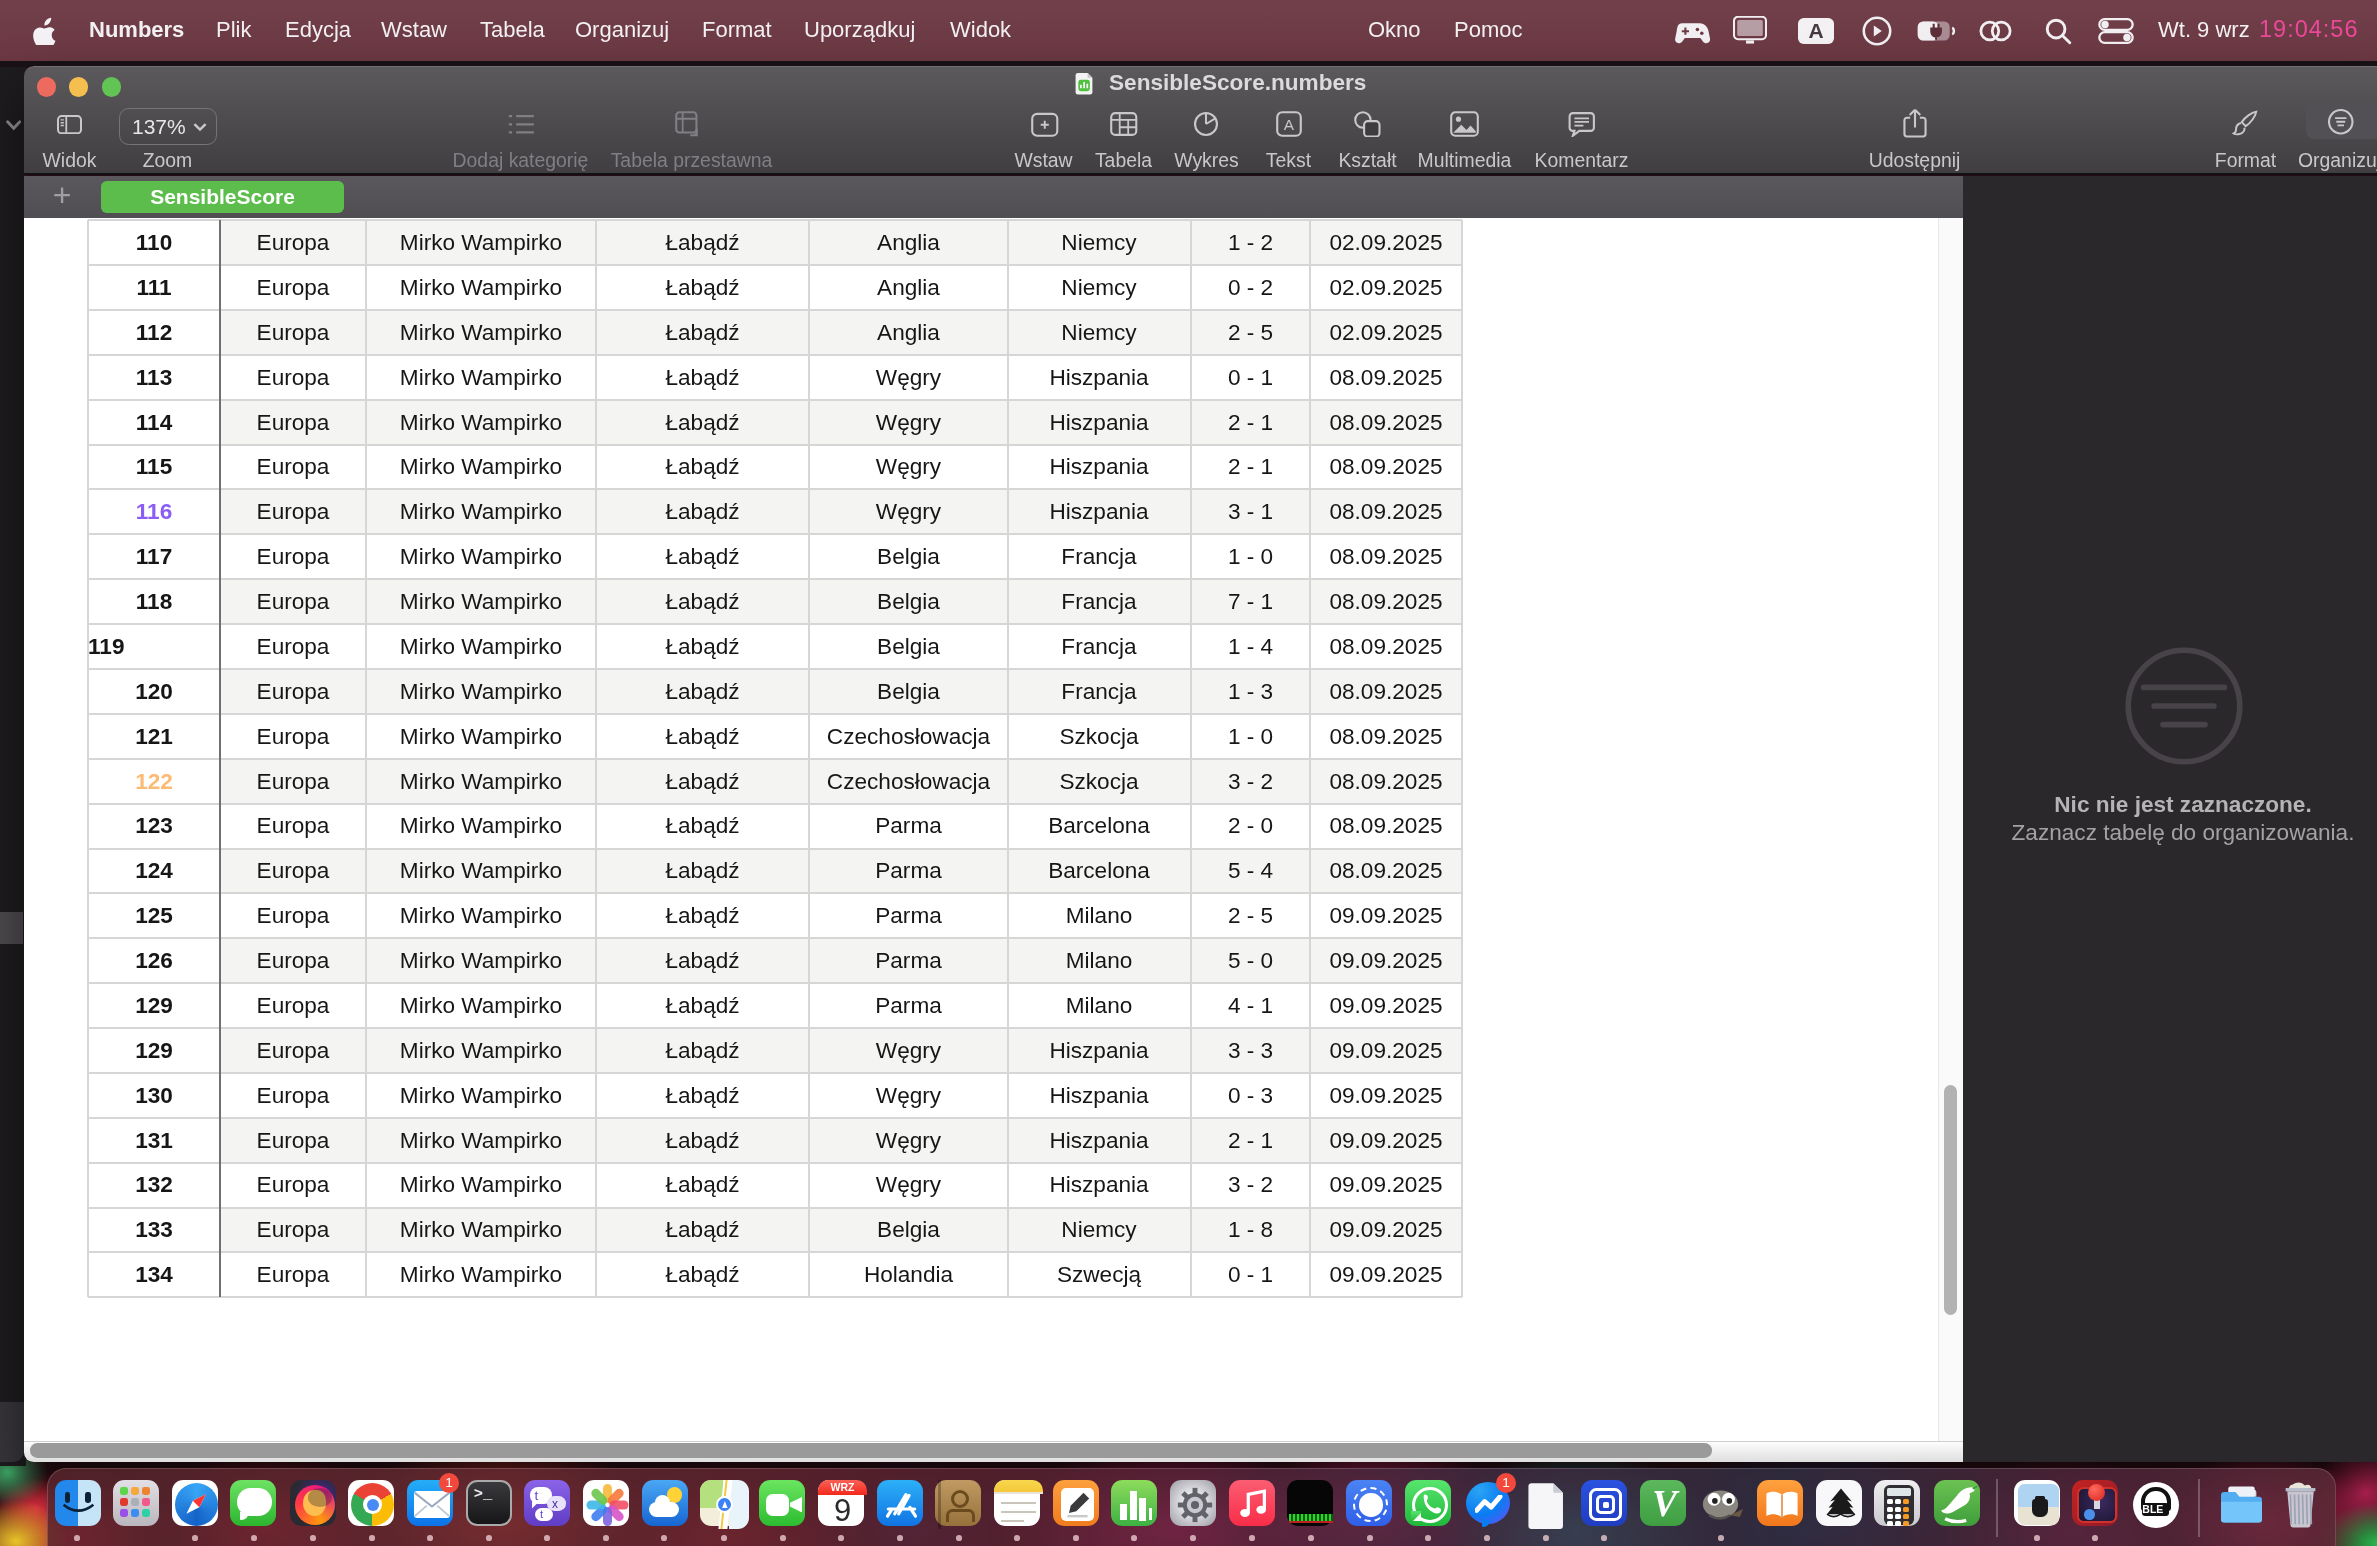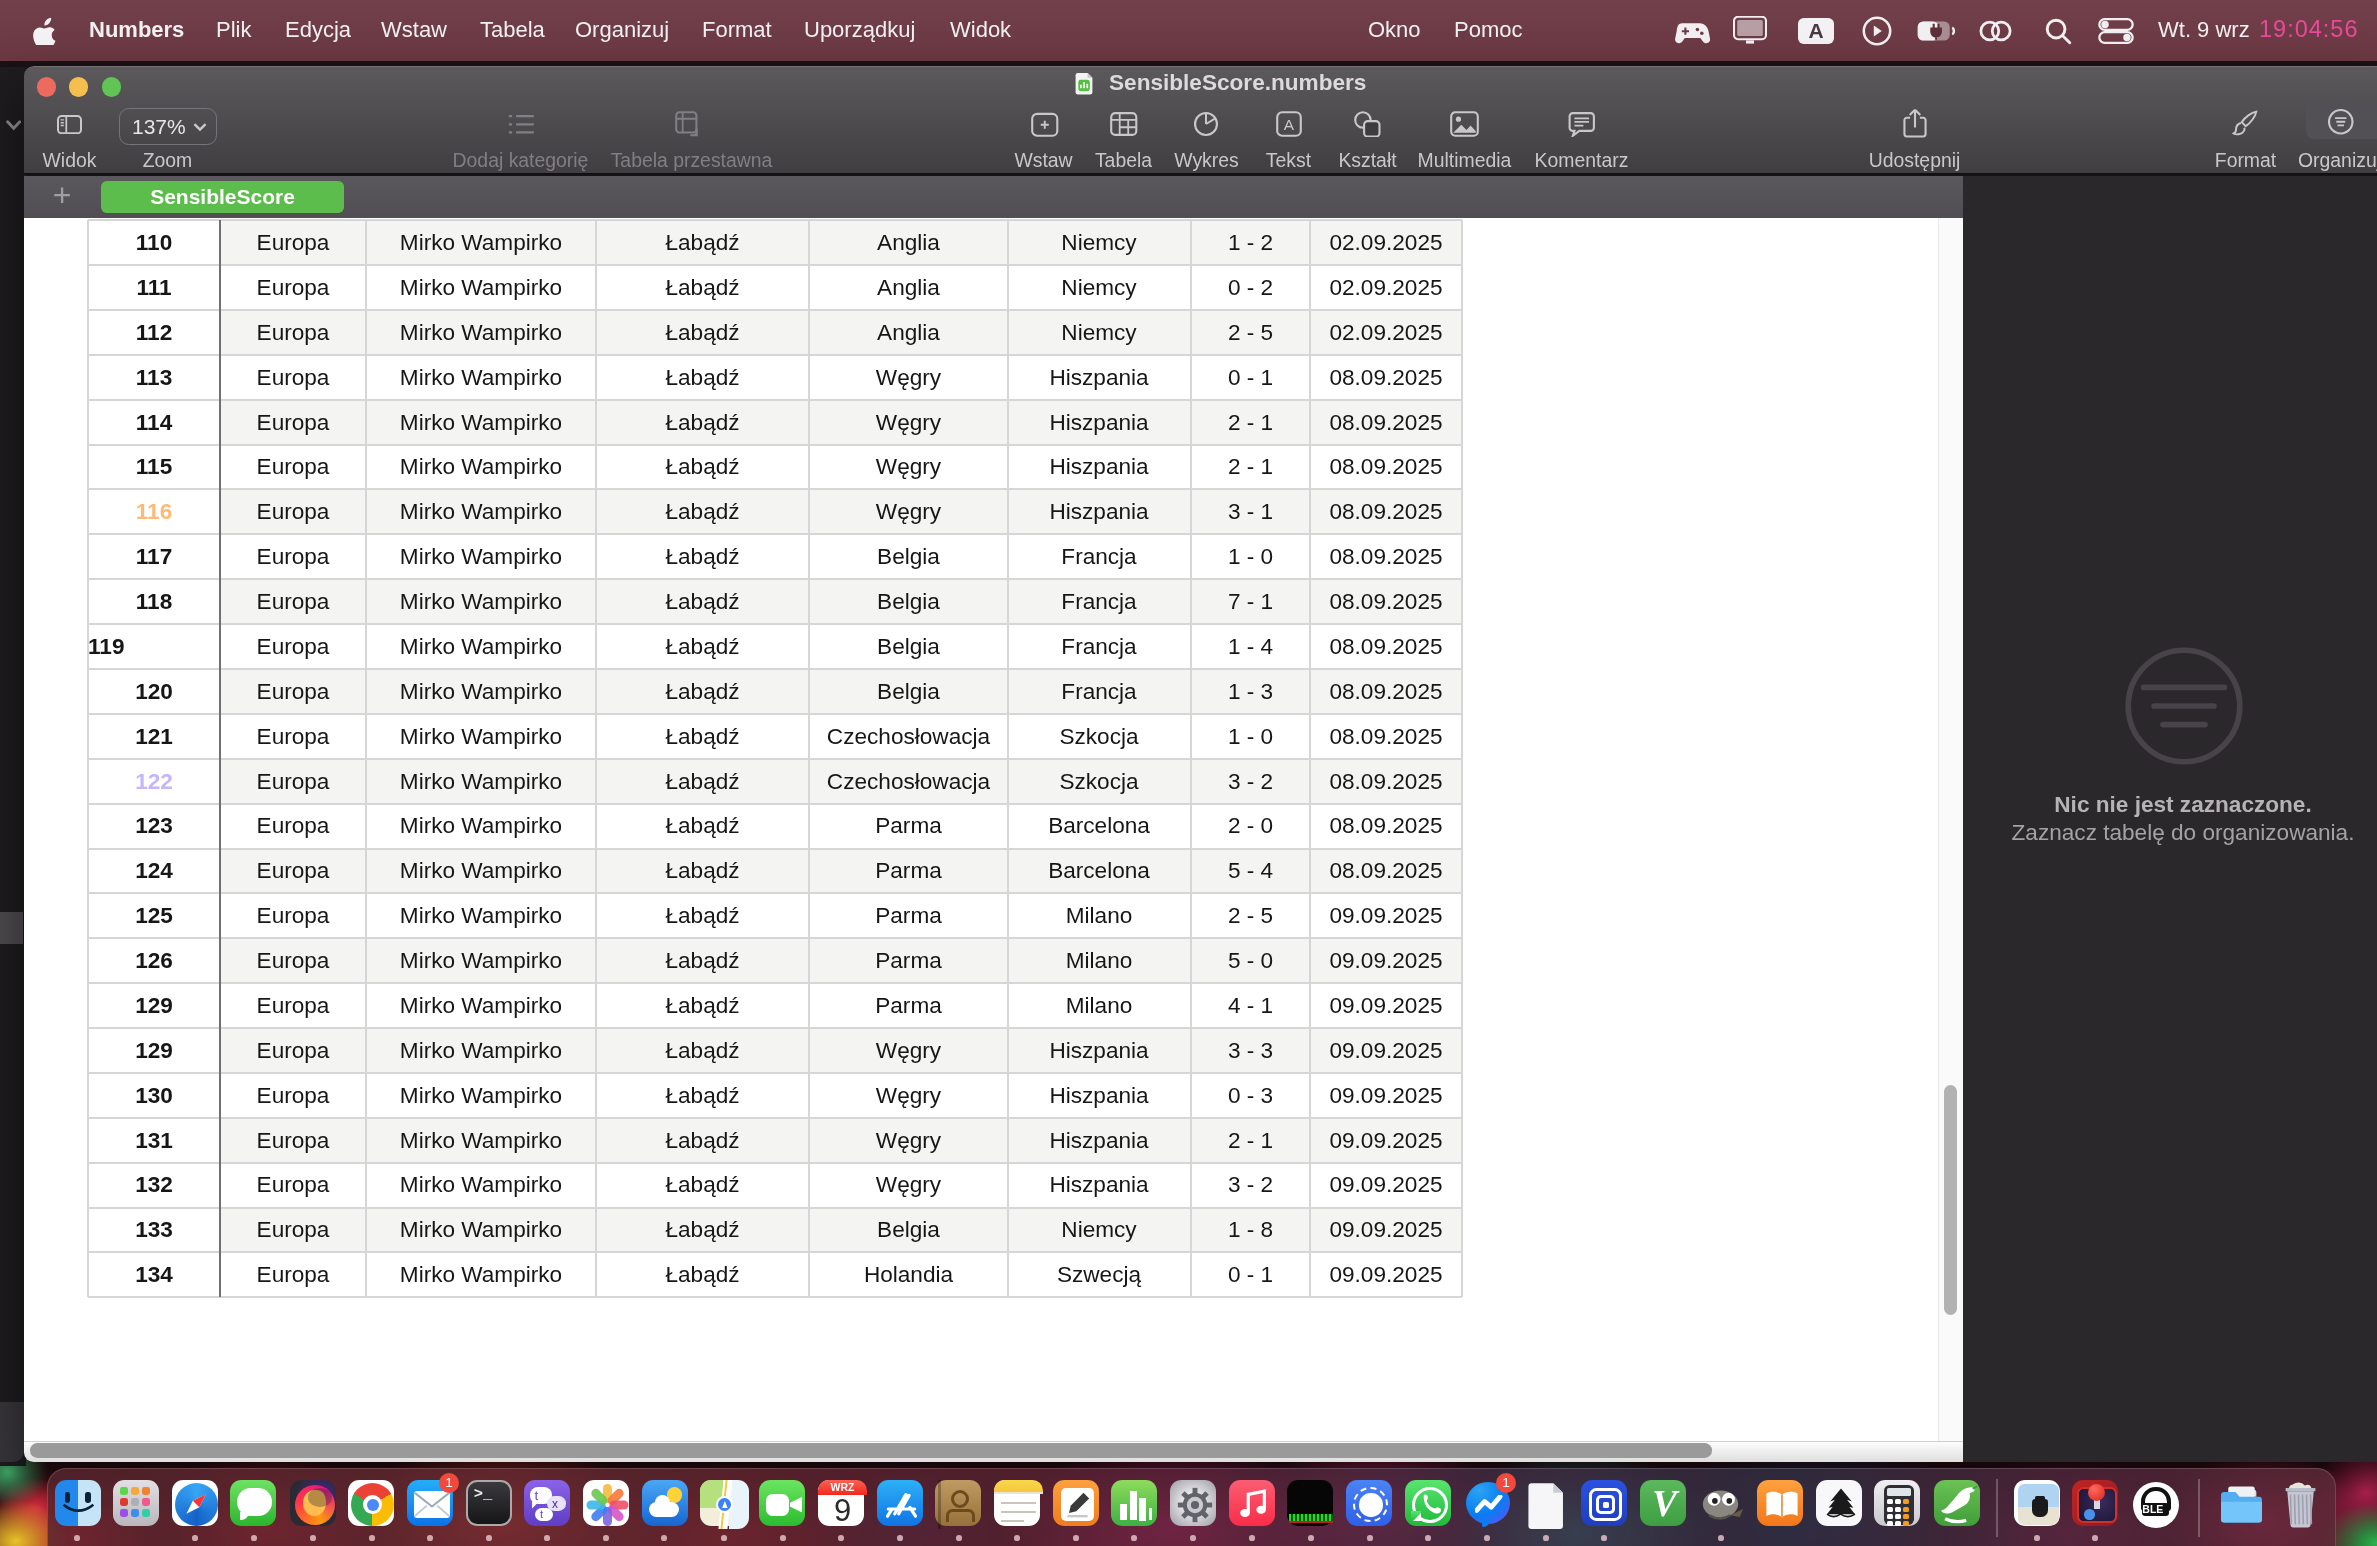--- a/index.html
+++ b/index.html
@@ -268,21 +268,21 @@
 <div class="abs" style="left:1103px;top:180px;width:119px;height:45px;line-height:45px;text-align:center;font-size:22.6px;color:#161616;">2 - 1</div>
 <div class="abs" style="left:1222px;top:180px;width:152px;height:45px;line-height:45px;text-align:center;font-size:22.6px;color:#161616;">08.09.2025</div>
 <div class="abs" style="left:0px;top:224px;width:132px;height:45px;line-height:45px;text-align:center;font-size:22.6px;color:#161616;font-weight:700;">115</div>
 <div class="abs" style="left:132px;top:224px;width:146px;height:45px;line-height:45px;text-align:center;font-size:22.6px;color:#161616;">Europa</div>
 <div class="abs" style="left:278px;top:224px;width:230px;height:45px;line-height:45px;text-align:center;font-size:22.6px;color:#161616;">Mirko Wampirko</div>
 <div class="abs" style="left:508px;top:224px;width:213px;height:45px;line-height:45px;text-align:center;font-size:22.6px;color:#161616;">Łabądź</div>
 <div class="abs" style="left:721px;top:224px;width:199px;height:45px;line-height:45px;text-align:center;font-size:22.6px;color:#161616;">Węgry</div>
 <div class="abs" style="left:919px;top:224px;width:184px;height:45px;line-height:45px;text-align:center;font-size:22.6px;color:#161616;">Hiszpania</div>
 <div class="abs" style="left:1103px;top:224px;width:119px;height:45px;line-height:45px;text-align:center;font-size:22.6px;color:#161616;">2 - 1</div>
 <div class="abs" style="left:1222px;top:224px;width:152px;height:45px;line-height:45px;text-align:center;font-size:22.6px;color:#161616;">08.09.2025</div>
-<div class="abs" style="left:0px;top:269px;width:132px;height:45px;line-height:45px;text-align:center;font-size:22.6px;color:#fdba74;font-weight:700;">116</div>
+<div class="abs" style="left:0px;top:269px;width:132px;height:45px;line-height:45px;text-align:center;font-size:22.6px;color:#8b5cf6;font-weight:700;">116</div>
 <div class="abs" style="left:132px;top:269px;width:146px;height:45px;line-height:45px;text-align:center;font-size:22.6px;color:#161616;">Europa</div>
 <div class="abs" style="left:278px;top:269px;width:230px;height:45px;line-height:45px;text-align:center;font-size:22.6px;color:#161616;">Mirko Wampirko</div>
 <div class="abs" style="left:508px;top:269px;width:213px;height:45px;line-height:45px;text-align:center;font-size:22.6px;color:#161616;">Łabądź</div>
 <div class="abs" style="left:721px;top:269px;width:199px;height:45px;line-height:45px;text-align:center;font-size:22.6px;color:#161616;">Węgry</div>
 <div class="abs" style="left:919px;top:269px;width:184px;height:45px;line-height:45px;text-align:center;font-size:22.6px;color:#161616;">Hiszpania</div>
 <div class="abs" style="left:1103px;top:269px;width:119px;height:45px;line-height:45px;text-align:center;font-size:22.6px;color:#161616;">3 - 1</div>
 <div class="abs" style="left:1222px;top:269px;width:152px;height:45px;line-height:45px;text-align:center;font-size:22.6px;color:#161616;">08.09.2025</div>
 <div class="abs" style="left:0px;top:314px;width:132px;height:45px;line-height:45px;text-align:center;font-size:22.6px;color:#161616;font-weight:700;">117</div>
 <div class="abs" style="left:132px;top:314px;width:146px;height:45px;line-height:45px;text-align:center;font-size:22.6px;color:#161616;">Europa</div>
 <div class="abs" style="left:278px;top:314px;width:230px;height:45px;line-height:45px;text-align:center;font-size:22.6px;color:#161616;">Mirko Wampirko</div>
@@ -316,21 +316,21 @@
 <div class="abs" style="left:1103px;top:449px;width:119px;height:45px;line-height:45px;text-align:center;font-size:22.6px;color:#161616;">1 - 3</div>
 <div class="abs" style="left:1222px;top:449px;width:152px;height:45px;line-height:45px;text-align:center;font-size:22.6px;color:#161616;">08.09.2025</div>
 <div class="abs" style="left:0px;top:494px;width:132px;height:45px;line-height:45px;text-align:center;font-size:22.6px;color:#161616;font-weight:700;">121</div>
 <div class="abs" style="left:132px;top:494px;width:146px;height:45px;line-height:45px;text-align:center;font-size:22.6px;color:#161616;">Europa</div>
 <div class="abs" style="left:278px;top:494px;width:230px;height:45px;line-height:45px;text-align:center;font-size:22.6px;color:#161616;">Mirko Wampirko</div>
 <div class="abs" style="left:508px;top:494px;width:213px;height:45px;line-height:45px;text-align:center;font-size:22.6px;color:#161616;">Łabądź</div>
 <div class="abs" style="left:721px;top:494px;width:199px;height:45px;line-height:45px;text-align:center;font-size:22.6px;color:#161616;">Czechosłowacja</div>
 <div class="abs" style="left:919px;top:494px;width:184px;height:45px;line-height:45px;text-align:center;font-size:22.6px;color:#161616;">Szkocja</div>
 <div class="abs" style="left:1103px;top:494px;width:119px;height:45px;line-height:45px;text-align:center;font-size:22.6px;color:#161616;">1 - 0</div>
 <div class="abs" style="left:1222px;top:494px;width:152px;height:45px;line-height:45px;text-align:center;font-size:22.6px;color:#161616;">08.09.2025</div>
-<div class="abs" style="left:0px;top:539px;width:132px;height:45px;line-height:45px;text-align:center;font-size:22.6px;color:#c4b5fd;font-weight:700;">122</div>
+<div class="abs" style="left:0px;top:539px;width:132px;height:45px;line-height:45px;text-align:center;font-size:22.6px;color:#fdba74;font-weight:700;">122</div>
 <div class="abs" style="left:132px;top:539px;width:146px;height:45px;line-height:45px;text-align:center;font-size:22.6px;color:#161616;">Europa</div>
 <div class="abs" style="left:278px;top:539px;width:230px;height:45px;line-height:45px;text-align:center;font-size:22.6px;color:#161616;">Mirko Wampirko</div>
 <div class="abs" style="left:508px;top:539px;width:213px;height:45px;line-height:45px;text-align:center;font-size:22.6px;color:#161616;">Łabądź</div>
 <div class="abs" style="left:721px;top:539px;width:199px;height:45px;line-height:45px;text-align:center;font-size:22.6px;color:#161616;">Czechosłowacja</div>
 <div class="abs" style="left:919px;top:539px;width:184px;height:45px;line-height:45px;text-align:center;font-size:22.6px;color:#161616;">Szkocja</div>
 <div class="abs" style="left:1103px;top:539px;width:119px;height:45px;line-height:45px;text-align:center;font-size:22.6px;color:#161616;">3 - 2</div>
 <div class="abs" style="left:1222px;top:539px;width:152px;height:45px;line-height:45px;text-align:center;font-size:22.6px;color:#161616;">08.09.2025</div>
 <div class="abs" style="left:0px;top:583px;width:132px;height:45px;line-height:45px;text-align:center;font-size:22.6px;color:#161616;font-weight:700;">123</div>
 <div class="abs" style="left:132px;top:583px;width:146px;height:45px;line-height:45px;text-align:center;font-size:22.6px;color:#161616;">Europa</div>
 <div class="abs" style="left:278px;top:583px;width:230px;height:45px;line-height:45px;text-align:center;font-size:22.6px;color:#161616;">Mirko Wampirko</div>

